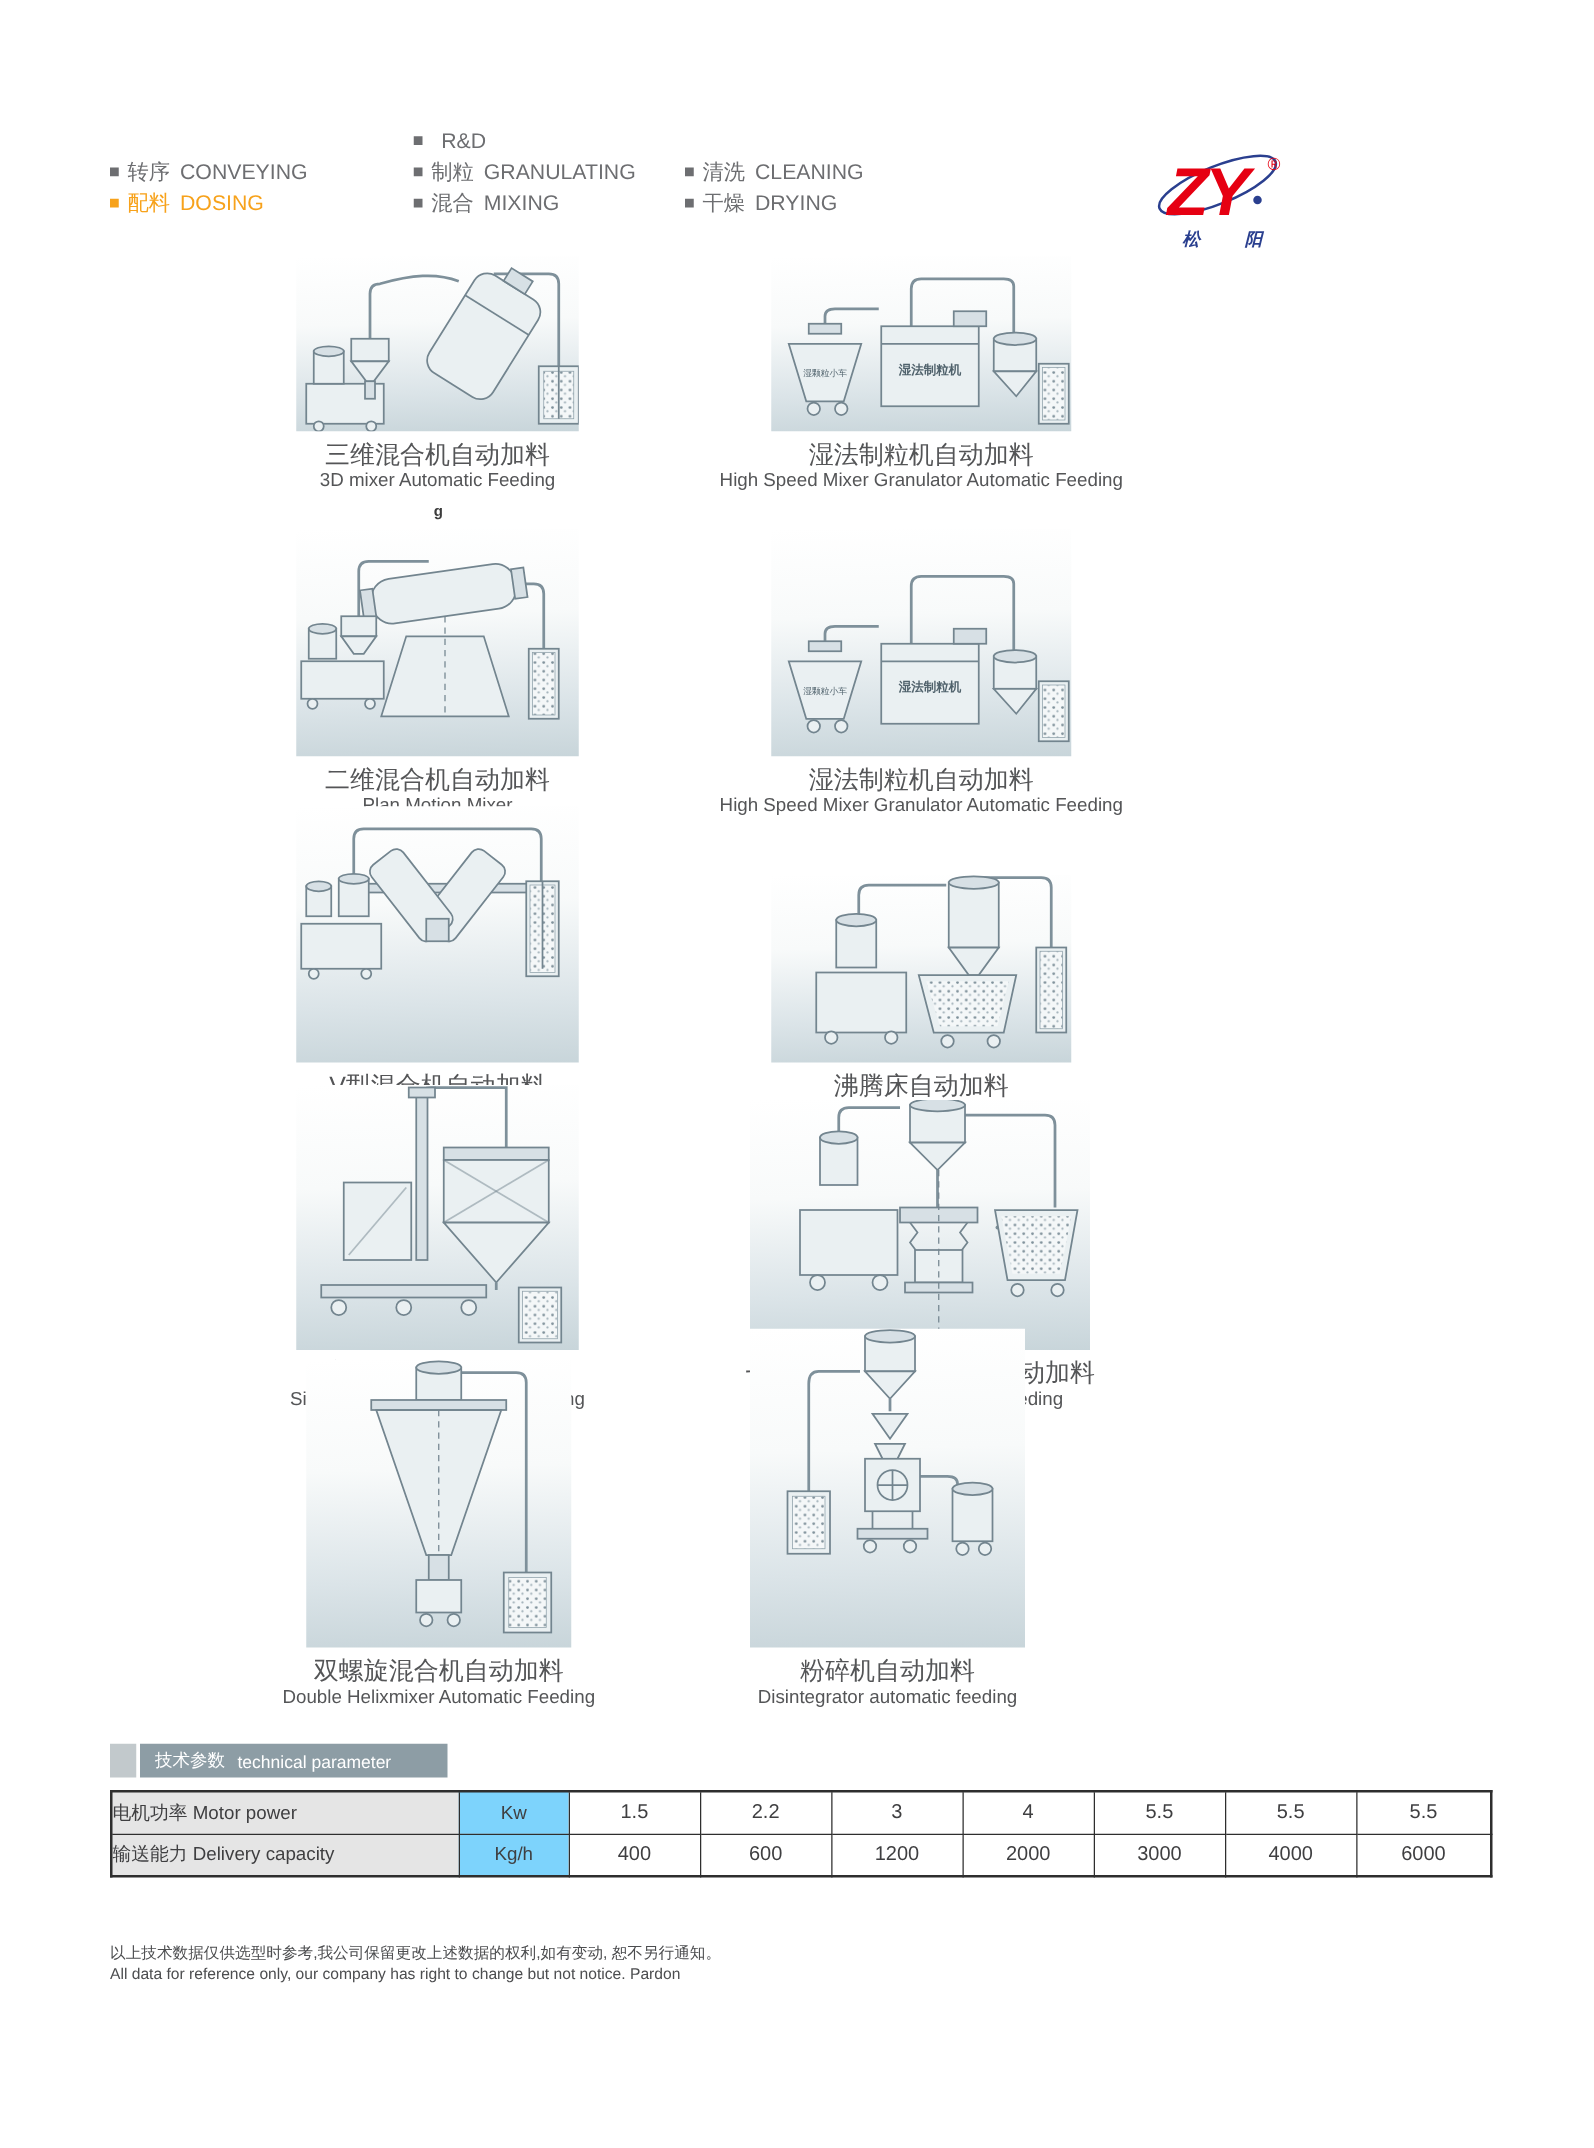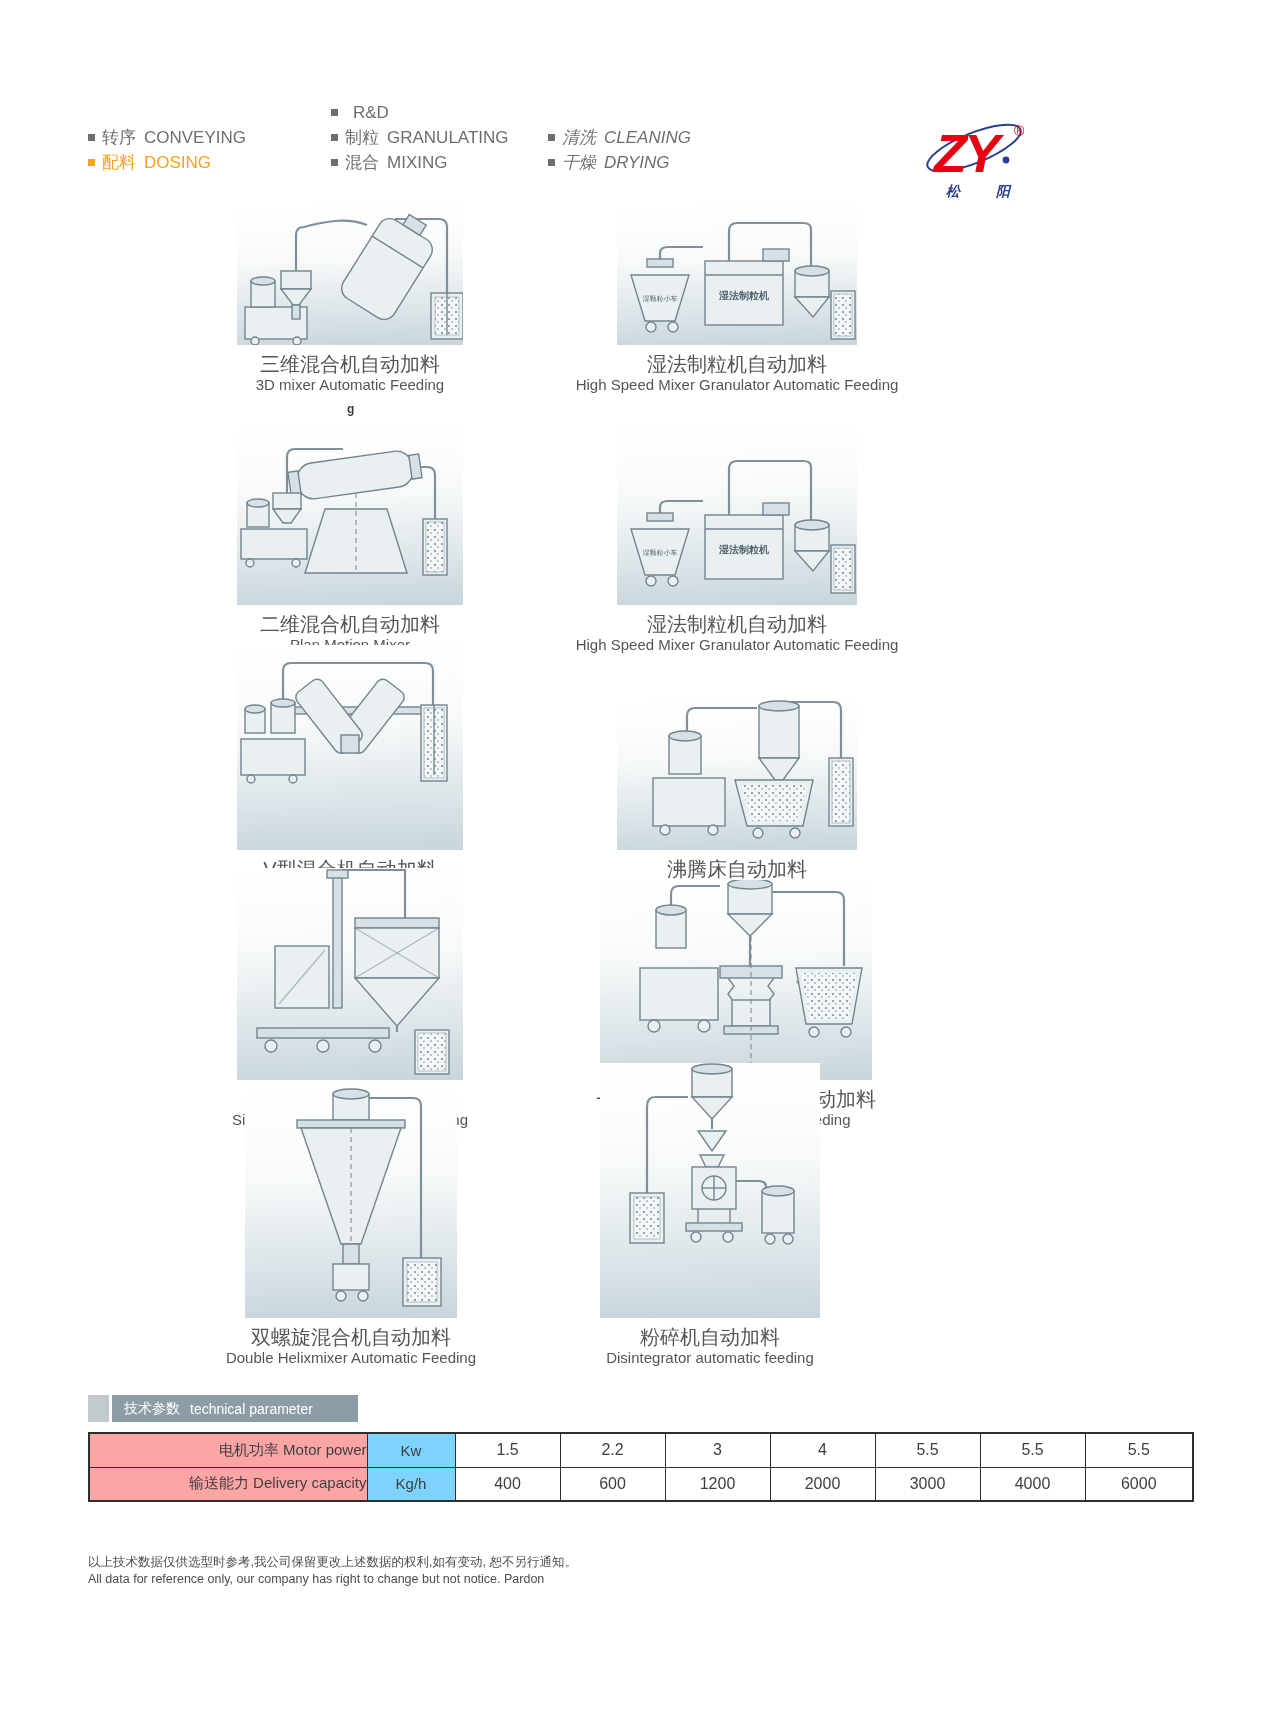--- a/index.html
+++ b/index.html
@@ -6,21 +6,21 @@
   body{
     width:1275px;height:1718px;position:relative;background:#ffffff;
     font-family:"Liberation Sans","DejaVu Sans",sans-serif;color:#555658;
     overflow:hidden;
   }
   
   .menu{position:absolute;left:88px;top:100px;display:flex;font-size:17px;color:#6d6e71;}
   .menu-col{display:flex;flex-direction:column;justify-content:flex-end;}
   .menu-col.c1{width:217px;}
   .menu-col.c2{width:243px;}
-  .menu-col.c3{width:220px;font-style:italic;}
+  .menu-col.c3{width:220px;}
   .menu-item{display:flex;align-items:center;height:25px;}
   .bullet{width:7px;height:7px;background:#6d6e71;margin-right:7px;flex:none;}
   .menu-item .zh{margin-right:8px;}
   .menu-item.active{color:var(--accent,#F7A21B);}
   .menu-item.active .bullet{background:var(--accent,#F7A21B);}
   
   .logo{position:absolute;left:920px;top:108px;width:116px;height:96px;}
   
   .fig{position:absolute;display:flex;flex-direction:column;align-items:center;}
   .fig-img{width:100%;background:linear-gradient(178deg,#ffffff 0%,#f8fafa 38%,#dbe4e8 76%,#c8d5da 100%);}
@@ -46,21 +46,21 @@
   .tech-table{border:2px solid #2e2e2e;}
   .tech-table .hrow{height:48px;}
   .tech-table .drow{height:34px;}
   .corner{
     background-color:#fbe7cb;position:relative;
     background-image:linear-gradient(to bottom right,transparent calc(50% - 0.9px),#2e2e2e calc(50% - 0.9px),#2e2e2e calc(50% + 0.9px),transparent calc(50% + 0.9px));
   }
   .corner .item{position:absolute;left:28px;bottom:7px;font-size:16px;}
   .corner .model{position:absolute;right:66px;top:8px;font-size:16px;}
   .model-th{background:#ebebeb;font-size:16px;text-align:center;}
-  .label-td{background:#fca5a5;font-size:15px;text-align:right;padding-left:16px;}
+  .label-td{background:#e5e5e5;font-size:15px;text-align:left;padding-left:16px;}
   .unit-td{font-size:15px;text-align:center;background:#7dd3fc;}
   .val-td{font-size:16px;text-align:center;background:#ffffff;}
   .footnote{position:absolute;left:88px;top:1554px;font-size:12.5px;color:#4c4d4f;line-height:17px;}
 </style>
 </head>
 <body>
 
 <div class="menu">
   <div class="menu-col c2">
     <div class="menu-item">

